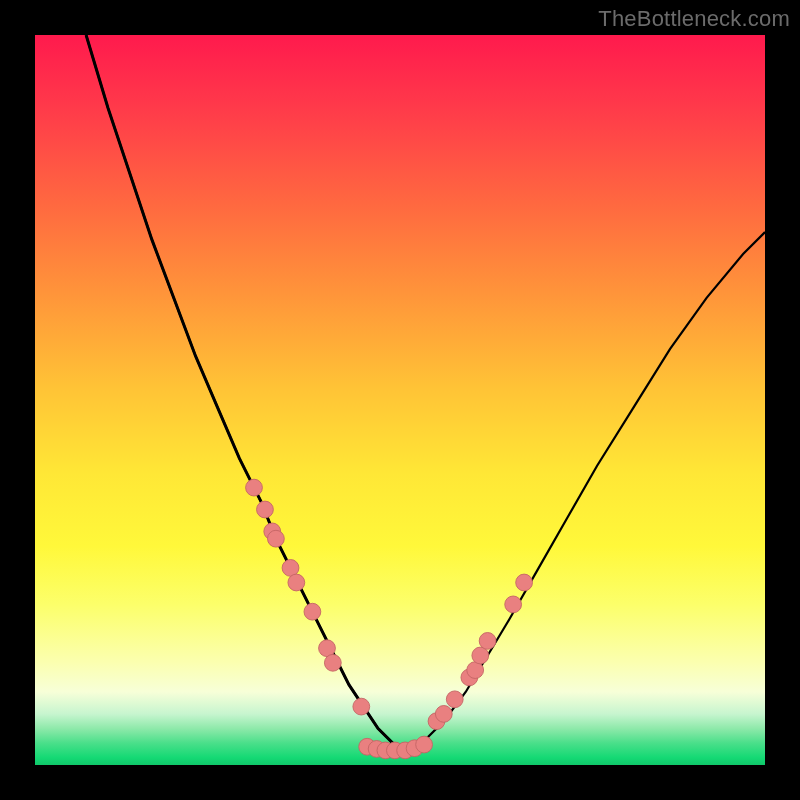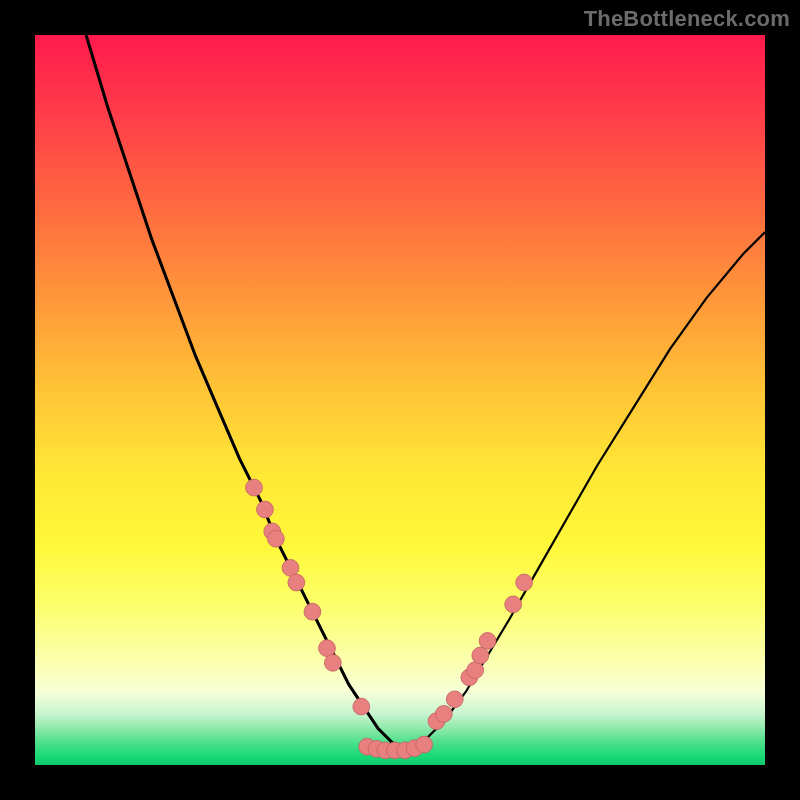--- a/index.html
+++ b/index.html
@@ -48,21 +48,21 @@
       #10c76a 100%
     );
   }
   .watermark {
     position: absolute;
     top: 6px;
     right: 10px;
     color: #6b6b6b;
     font-size: 22px;
     letter-spacing: 0.2px;
-    font-weight: 700;
+    font-weight: 400;
   }
   svg.curve {
     position: absolute;
     inset: 0;
   }
 </style>
 </head>
 <body>
 
 <div class="frame">

